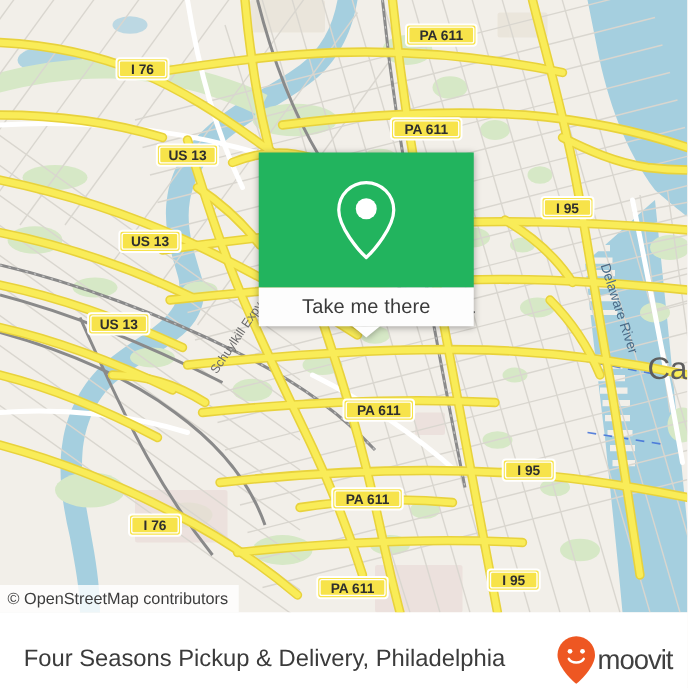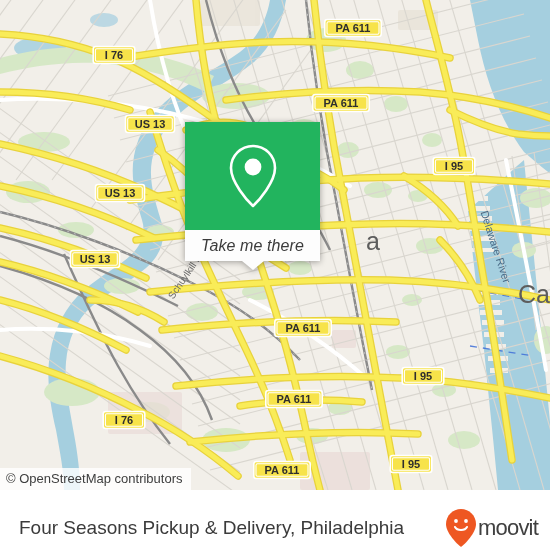--- a/index.html
+++ b/index.html
@@ -15,22 +15,22 @@
   .map-canvas{position:absolute;left:0;top:0;width:550px;height:490px;}
 
   
   .attrib{
     position:absolute;left:0;bottom:0;height:22px;line-height:22px;
     padding:0 8px 0 6px;background:rgba(255,255,255,0.80);
     font-size:13px;color:#3d3d3d;white-space:nowrap;z-index:40;margin-top:32px;
   }
 
   
-  .popup{position:absolute;left:185px;top:122px;width:135px;z-index:60;
-    filter:drop-shadow(0 1px 3px rgba(0,0,0,0.35));font-style:italic;}
+  .popup{position:absolute;left:207px;top:122px;width:172px;z-index:60;
+    filter:drop-shadow(0 1px 3px rgba(0,0,0,0.35));}
   .popup-head{height:108px;background:#22b45e;display:flex;align-items:center;justify-content:center;}
   .popup-foot{height:31px;background:#fdfdfd;display:flex;align-items:center;justify-content:center;}
   .popup-foot span{font-size:16px;color:#3b3b3b;letter-spacing:.1px;}
   .popup-tail{width:0;height:0;margin:0 auto;
     border-left:11px solid transparent;border-right:11px solid transparent;
     border-top:9px solid #fdfdfd;}
   .pin-svg{display:block;}
 
   
   .footer{position:absolute;left:0;top:490px;width:550px;height:75px;background:#ffffff;overflow:hidden;}

